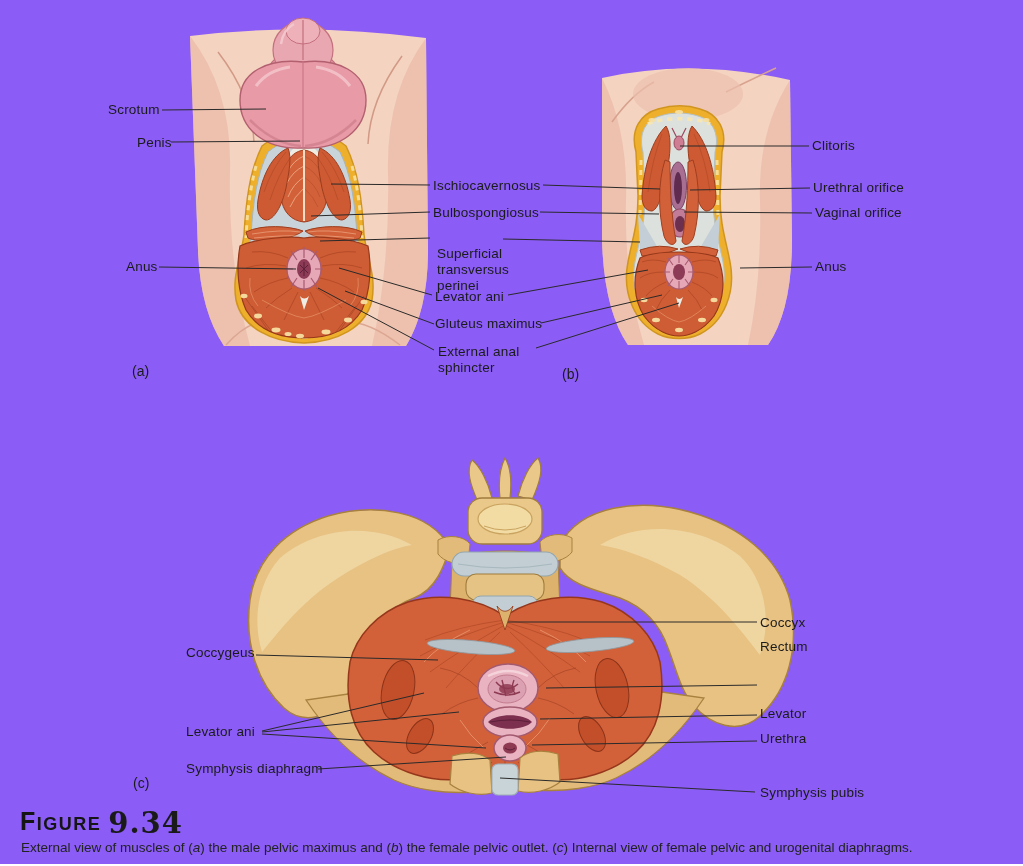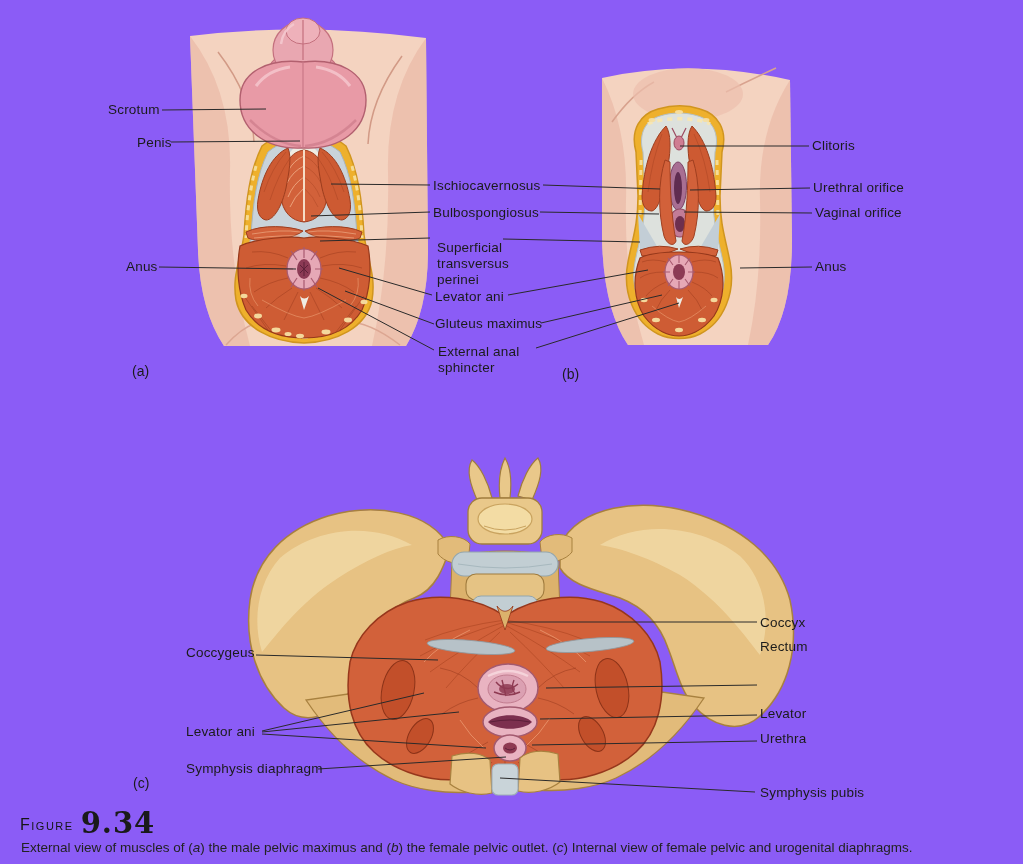--- a/index.html
+++ b/index.html
@@ -4,21 +4,21 @@
 <style>
   html,body{margin:0;padding:0;background:#ffffff;}
   .page{position:relative;width:1023px;height:864px;background:#8b5cf6;overflow:hidden;
         font-family:"Liberation Sans", sans-serif;}
   svg.art{position:absolute;left:0;top:0;}
   .lbl{position:absolute;font:13.5px/16px "Liberation Sans", sans-serif;color:#1b1b1b;
        letter-spacing:.2px;white-space:nowrap;}
   .lbl.multiline{white-space:pre-line;}
   .tag{position:absolute;font:14px/16px "Liberation Sans", sans-serif;color:#1b1b1b;}
   .figline{position:absolute;left:20px;top:806px;height:32px;}
-  .fig-word{font-family:"Liberation Sans", sans-serif;font-weight:400;font-size:16px;
+  .fig-word{font-family:"Liberation Sans", sans-serif;font-weight:700;font-size:25px;
             font-variant:small-caps;letter-spacing:1.5px;color:#151515;vertical-align:baseline;}
   .fig-num{font-family:"DejaVu Serif", serif;font-weight:700;font-size:29px;color:#1a1a1a;
            margin-left:7px;vertical-align:-3px;letter-spacing:1px;}
   .caption{position:absolute;left:21px;top:839px;width:985px;
            font:13.5px/17px "Liberation Sans", sans-serif;color:#222;}
   .caption em{font-style:italic;}
 </style>
 </head>
 <body>
 
@@ -281,21 +281,21 @@
   </g>
 </svg>
 
 <div class="lbl" style="left:108px;top:102px">Scrotum</div>
 <div class="lbl" style="left:137px;top:135px">Penis</div>
 <div class="lbl" style="left:126px;top:259px">Anus</div>
 <div class="tag" style="left:132px;top:363px">(a)</div>
 
 <div class="lbl" style="left:433px;top:178px">Ischiocavernosus</div>
 <div class="lbl" style="left:433px;top:205px">Bulbospongiosus</div>
-<div class="lbl multiline" style="left:437px;top:240px">Superficial
+<div class="lbl multiline" style="left:437px;top:246px">Superficial
 transversus
 perinei</div>
 <div class="lbl" style="left:435px;top:289px">Levator ani</div>
 <div class="lbl" style="left:435px;top:316px">Gluteus maximus</div>
 <div class="lbl multiline" style="left:438px;top:344px">External anal
 sphincter</div>
 
 <div class="lbl" style="left:812px;top:138px">Clitoris</div>
 <div class="lbl" style="left:813px;top:180px">Urethral orifice</div>
 <div class="lbl" style="left:815px;top:205px">Vaginal orifice</div>

